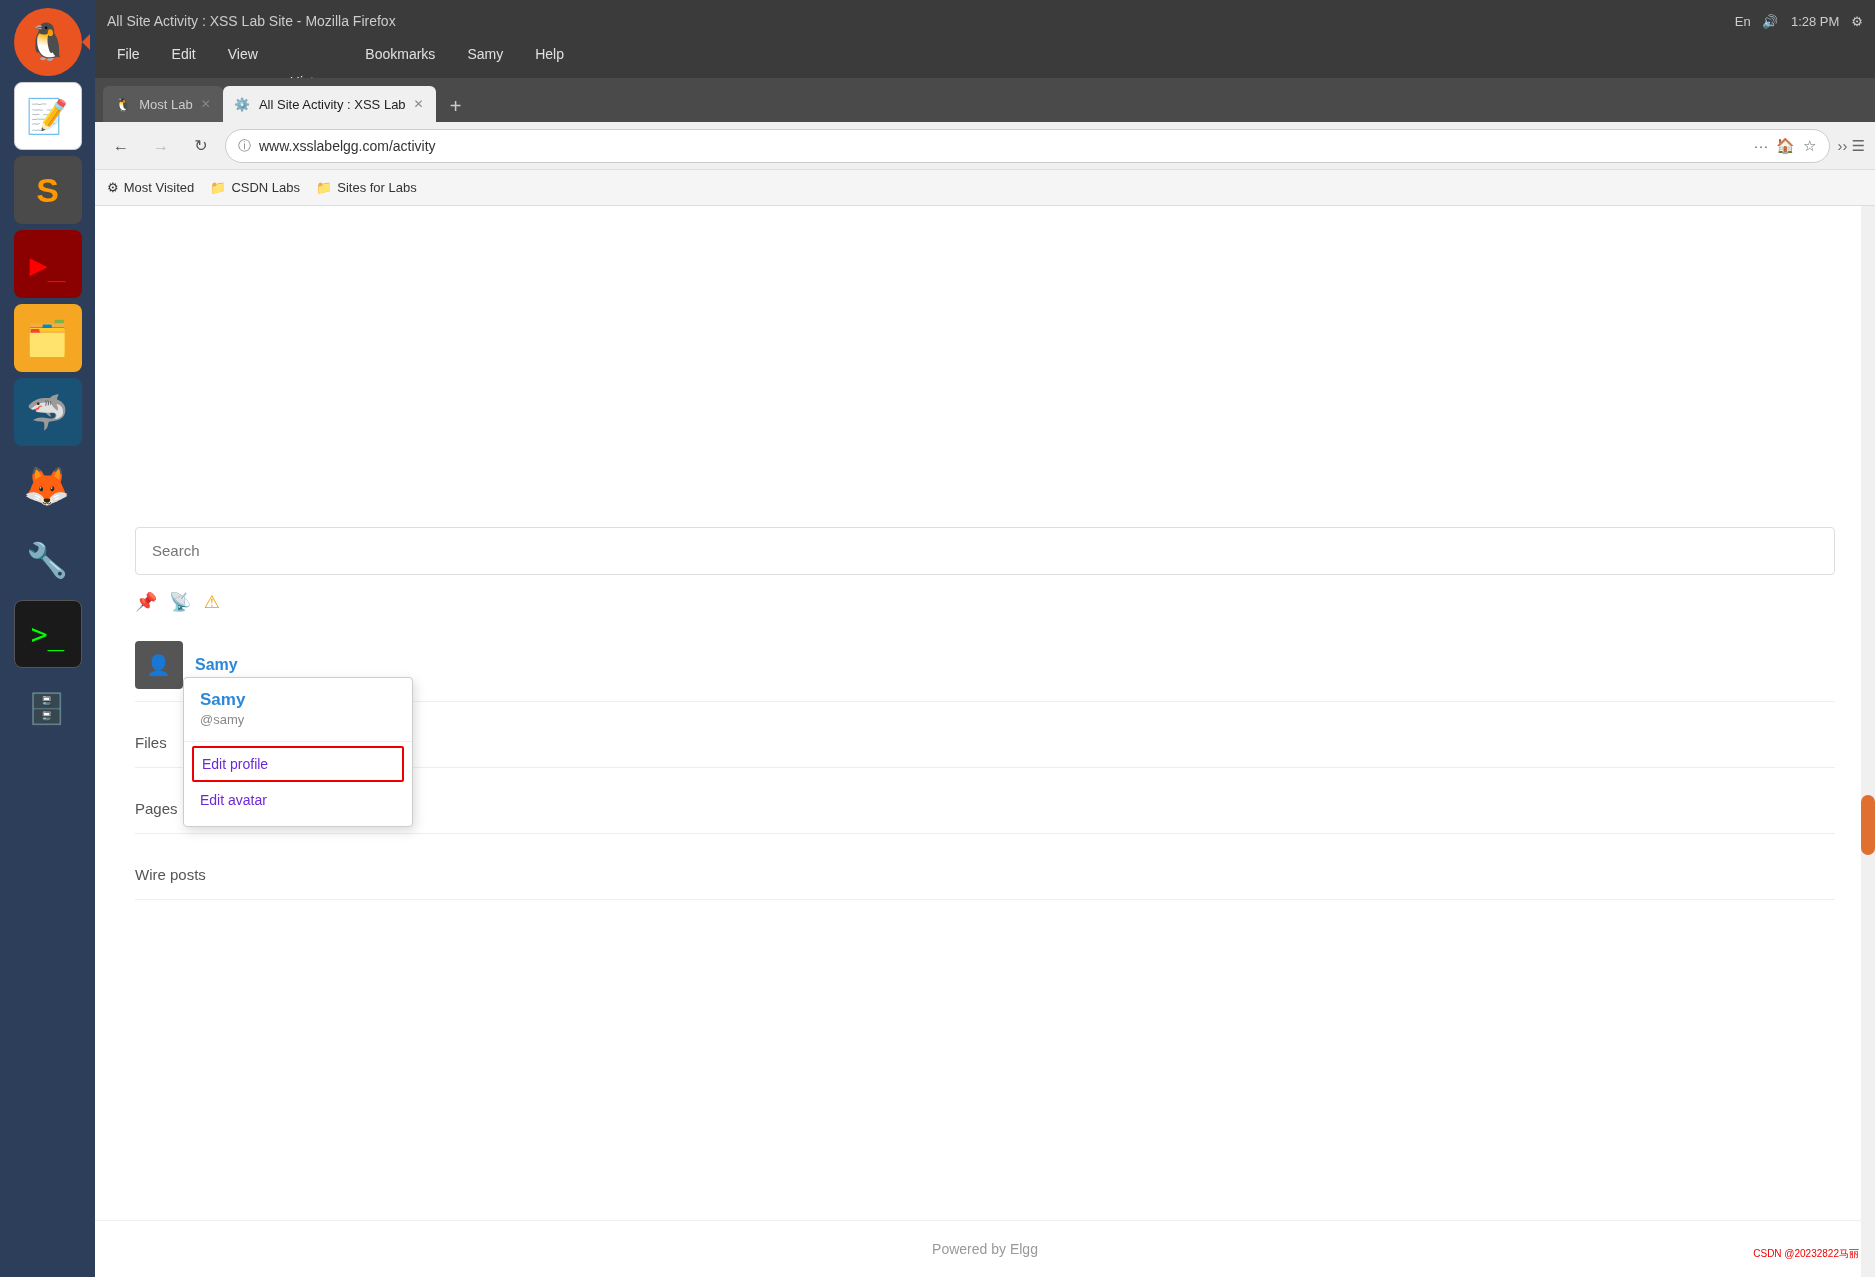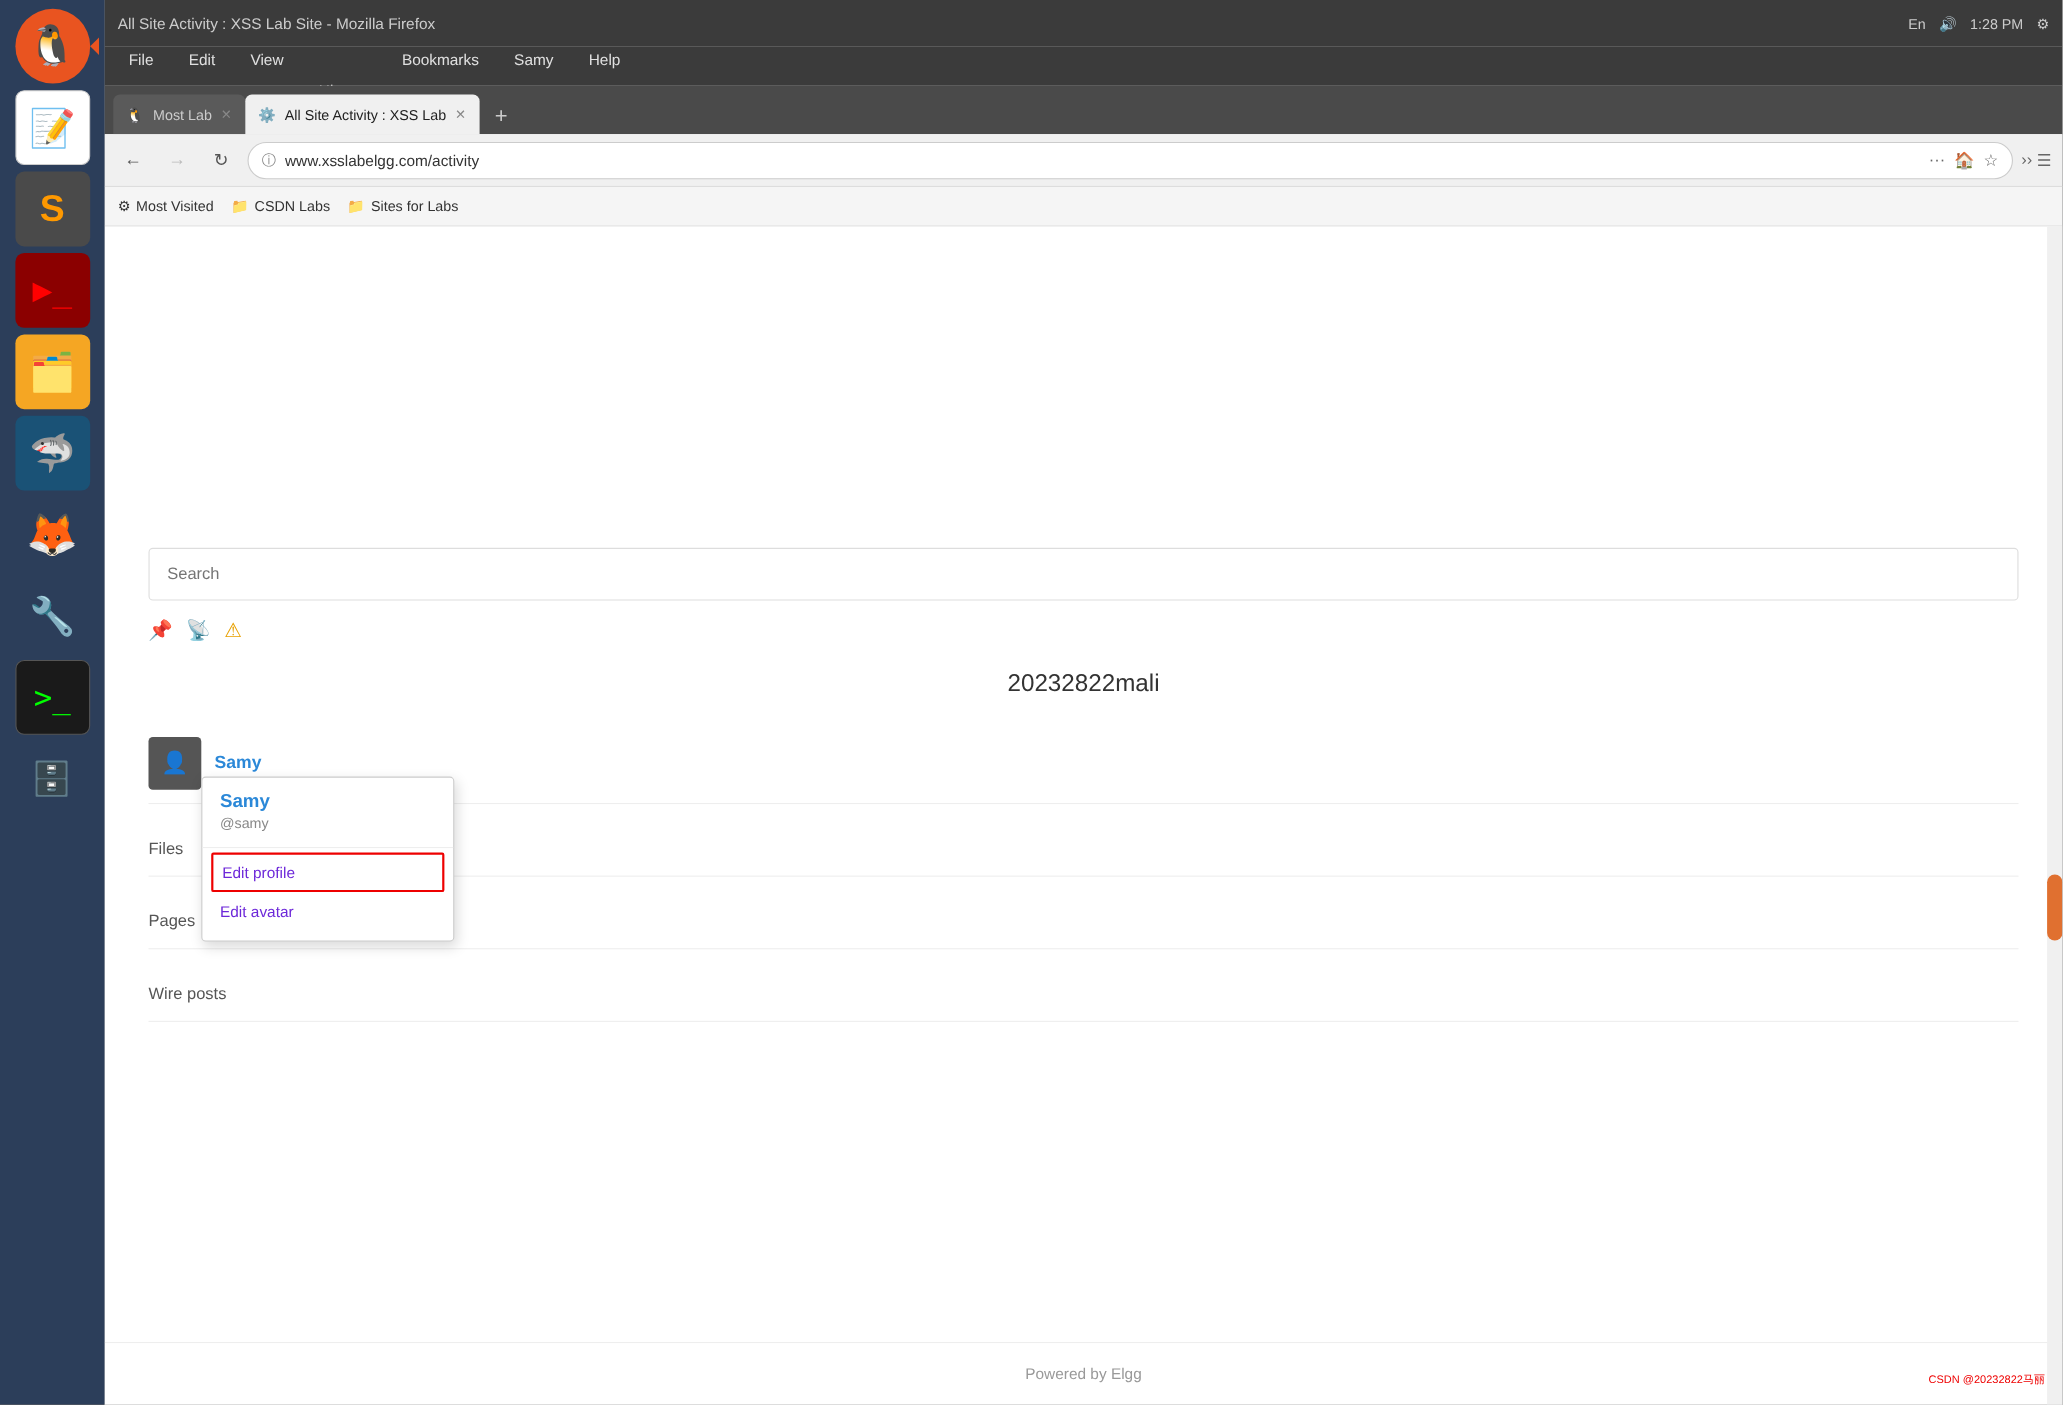--- a/index.html
+++ b/index.html
@@ -488,21 +488,20 @@
     <div class="content-area">
 
       <input class="search-box" type="text" placeholder="Search" style="">
 
       <div class="filter-icons">
         <span class="filter-icon">📌</span>
         <span class="filter-icon">📡</span>
         <span class="filter-icon warning">⚠</span>
       </div>
 
-      <div class="center-heading">20232822mali</div>
 
       <div class="user-row">
         <div class="user-avatar">
           <span>👤</span>
         </div>
         <a class="user-name-link">Samy</a>
 
         <div class="dropdown-popup">
           <div class="popup-name">Samy</div>
           <div class="popup-handle">@samy</div>

